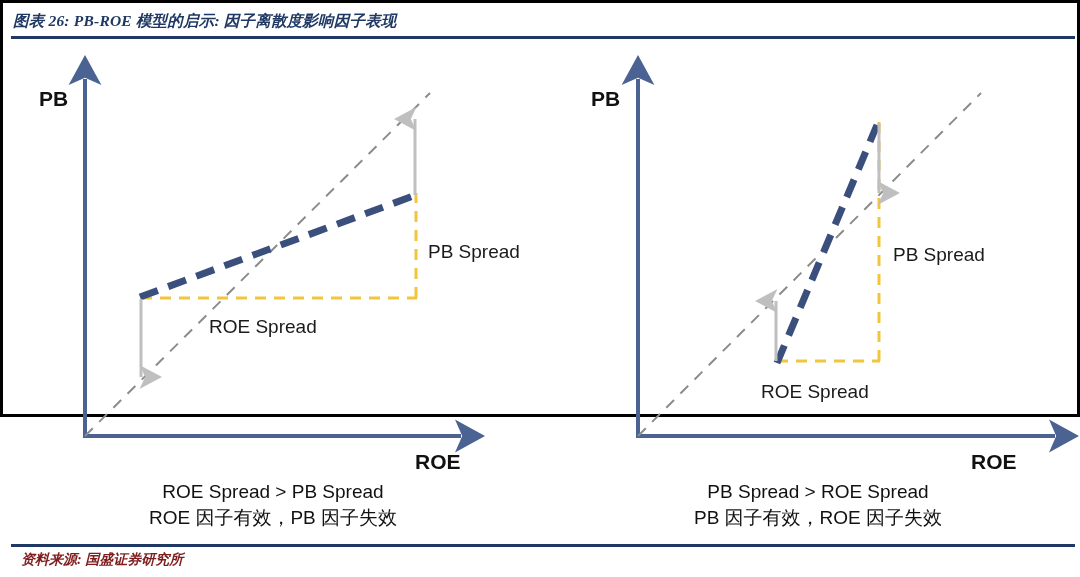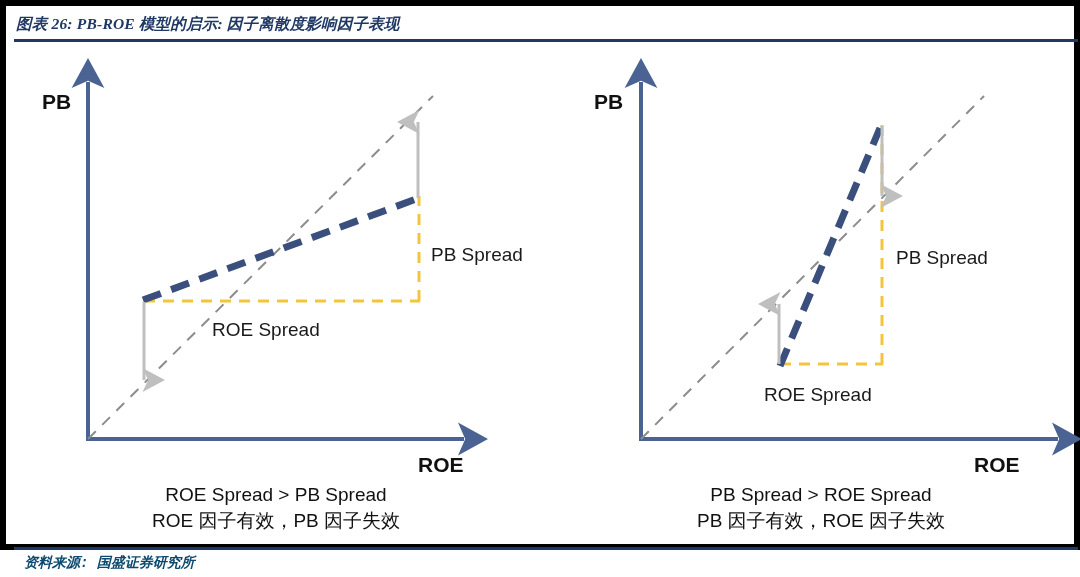--- a/index.html
+++ b/index.html
@@ -11,23 +11,23 @@
     width: 1080px;
     height: 577px;
     font-family: "Liberation Sans", "DejaVu Sans", sans-serif;
     overflow: hidden;
     position: relative;
   }
   .figure {
     position: absolute;
     left: 0; top: 0;
     width: 1080px;
-    height: 550px;
+    height: 417px;
     box-sizing: border-box;
-    border: 6px solid #000000;
+    border: 3px solid #000000;
     background: #ffffff;
   }
   
   .fig-header {
     position: absolute;
     left: 10px;
     top: 6px;
     width: 1060px;
     height: 30px;
   }
@@ -55,25 +55,25 @@
     left: 8px;
     top: 541px;
     width: 1064px;
     height: 3px;
     background: #1f3864;
   }
   .fig-source {
     position: absolute;
     left: 18px;
     top: 548px;
-    font-family: Liberation Mono, monospace;
+    font-family: Liberation Serif, serif;
     font-style: italic;
     font-weight: bold;
     font-size: 14px;
-    color: #0c4a6e;
+    color: #7f1d1d;
     white-space: nowrap;
   }
   
   .chart-svg {
     position: absolute;
     top: 40px;
     width: 540px;
     height: 500px;
   }
   #chart-left  { left: 0px; }

